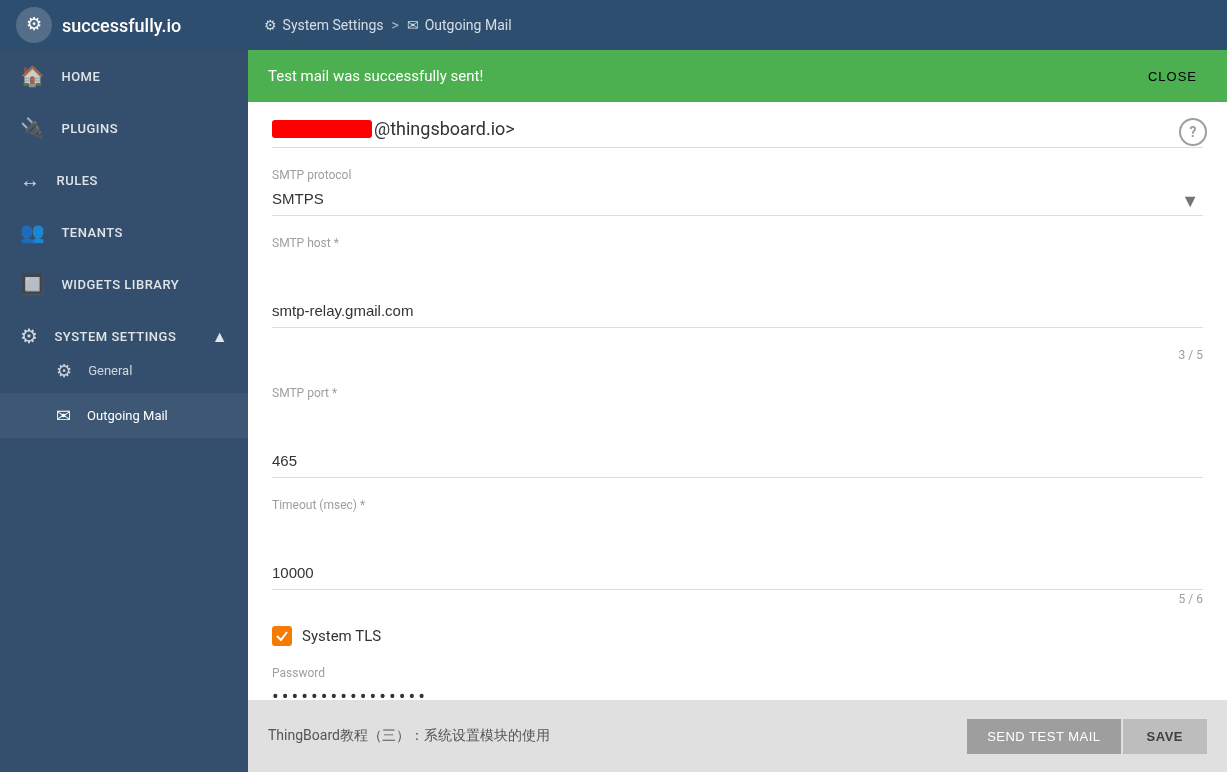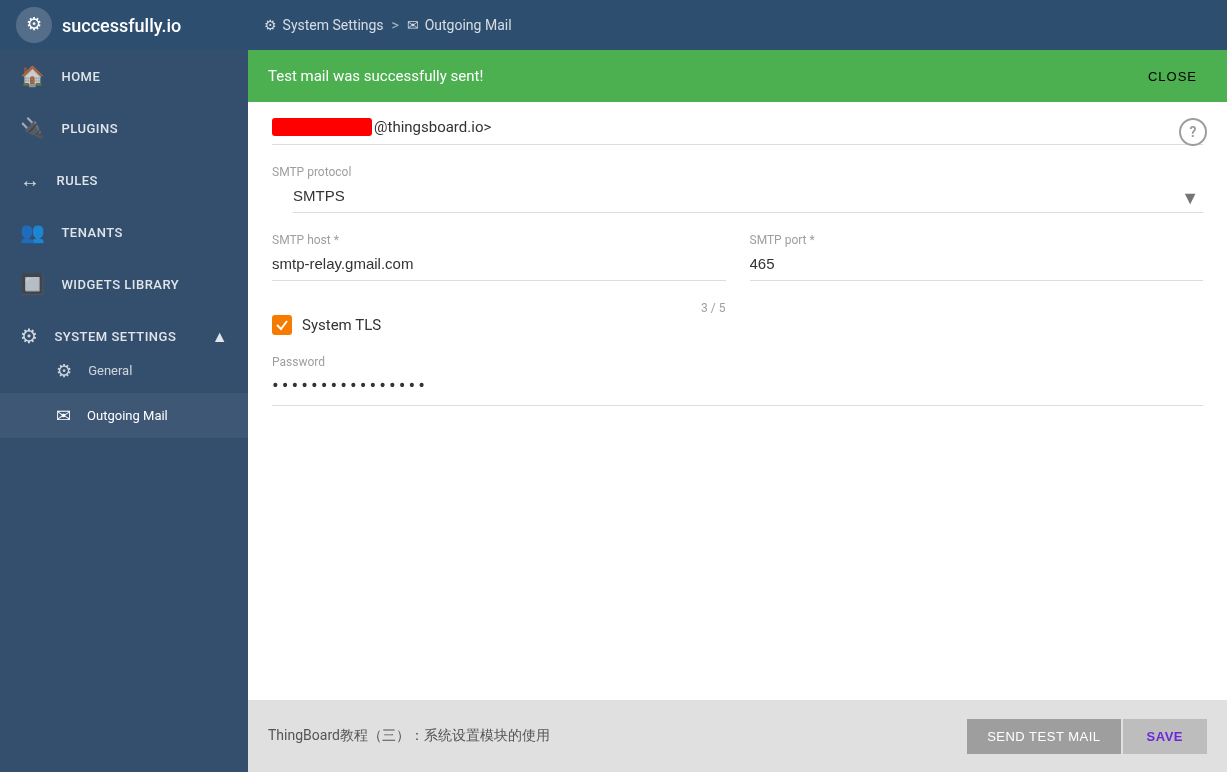--- a/index.html
+++ b/index.html
@@ -163,49 +163,50 @@
 
     .form-input {
       width: 100%;
       border: none;
       border-bottom: 1px solid #ddd;
       padding: 4px 0 8px;
       font-size: 15px;
       color: #333;
       outline: none;
       background: transparent;
+      margin-top: 44px;
     }
 
     .redacted {
       display: inline-block;
       background: red;
       border-radius: 3px;
       height: 18px;
       vertical-align: middle;
     }
 
     .form-row {
       display: flex;
       gap: 24px;
+      flex-direction: column;
     }
 
     .form-col {
       flex: 1;
     }
 
     .char-count {
       text-align: right;
       font-size: 12px;
       color: #9e9e9e;
       margin-top: 2px;
     }
 
     .select-wrapper {
       position: relative;
-      margin-left: 21px;
     }
     .form-select {
       width: 100%;
       border: none;
       border-bottom: 1px solid #ddd;
       padding: 4px 0 8px;
       font-size: 15px;
       color: #333;
       outline: none;
       background: transparent;
@@ -275,21 +276,21 @@
       border: none;
       padding: 10px 20px;
       font-size: 13px;
       font-weight: 400;
       letter-spacing: 0.5px;
       cursor: pointer;
       text-transform: uppercase;
     }
     .btn-save {
       background: #bdbdbd;
-      color: #6d28d9;
+      color: #404040;
       border: none;
       padding: 10px 24px;
       font-size: 13px;
       font-weight: 600;
       letter-spacing: 0.5px;
       cursor: pointer;
       text-transform: uppercase;
       margin-left: 2px;
     }
   </style>
@@ -365,21 +366,21 @@
       <span class="success-message">Test mail was successfully sent!</span>
       <button class="close-btn">CLOSE</button>
     </div>
 
     <div class="form-area">
       <div class="help-icon">?</div>
 
       <div class="form-group">
         <div style="display:flex; align-items:center; border-bottom:1px solid #ddd; padding-bottom:8px;">
           <span class="redacted" style="width:100px; margin-right:2px;"></span>
-          <span style="font-size:15px;color:#333;">@thingsboard.io&gt;</span>
+          <span style="font-size:18px;color:#333;">@thingsboard.io&gt;</span>
         </div>
       </div>
 
       <div class="form-group">
         <label class="form-label">SMTP protocol</label>
         <div class="select-wrapper">
           <select class="form-select">
             <option>SMTPS</option>
             <option>SMTP</option>
             <option>SMTP with TLS</option>
@@ -397,20 +398,25 @@
           <div class="char-count">3 / 5</div>
         </div>
         <div class="form-col">
           <div class="form-group">
             <label class="form-label">SMTP port *</label>
             <input type="text" class="form-input" value="465" style="">
           </div>
         </div>
       </div>
 
+      <div class="form-group">
+        <label class="form-label">Timeout (msec) *</label>
+        <input type="text" class="form-input" value="10000" style="">
+        <div class="char-count">5 / 6</div>
+      </div>
 
       <div class="checkbox-row">
         <div class="checkbox-custom">
           <svg viewBox="0 0 14 14">
             <polyline points="2,7 6,11 12,3" stroke="white" stroke-width="2" fill="none"></polyline>
           </svg>
         </div>
         <span class="checkbox-label">System TLS</span>
       </div>
 

